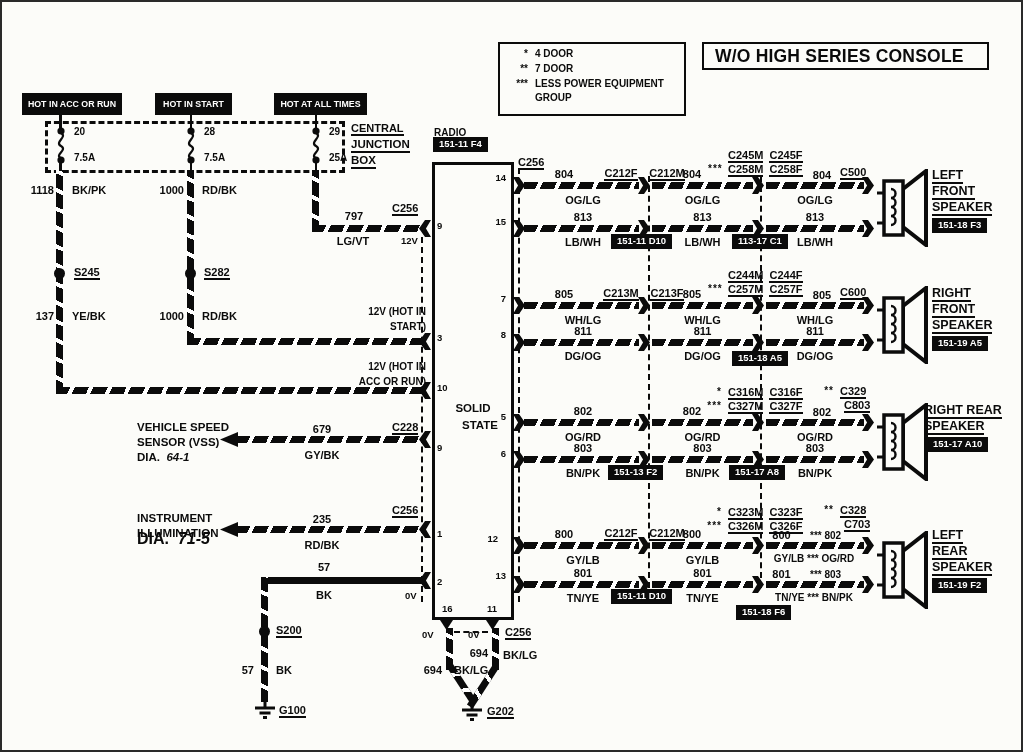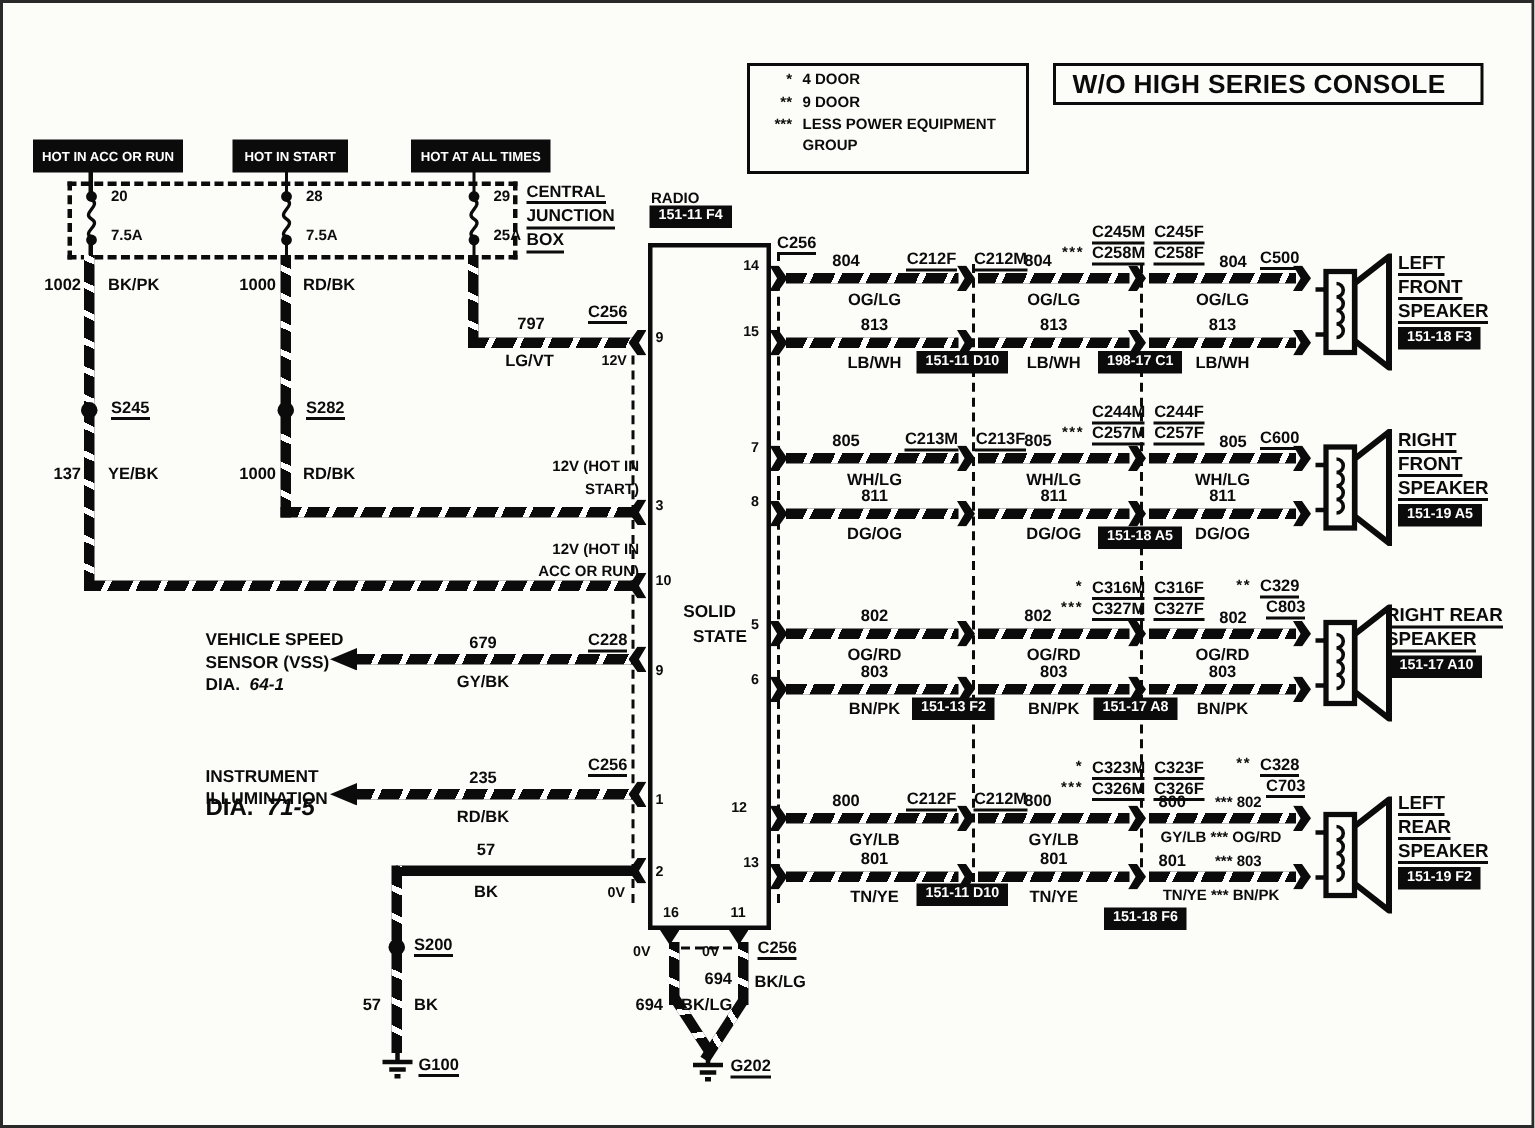--- a/index.html
+++ b/index.html
@@ -40,21 +40,21 @@
 </style>
 </head>
 <body>
 
 <div id="canvas">
 
   <div class="abs" style="left:496px;top:40px;width:188px;height:74px;border:2.5px solid #0b0b0b;background:#fcfcf9"></div>
   <div class="lbl s10 r" style="left:498px;top:46px;width:28px">*</div>
   <div class="lbl s10" style="left:533px;top:46px">4 DOOR</div>
   <div class="lbl s10 r" style="left:498px;top:61px;width:28px">**</div>
-  <div class="lbl s10" style="left:533px;top:61px">9 DOOR</div>
+  <div class="lbl s10" style="left:533px;top:61px">7 DOOR</div>
   <div class="lbl s10 r" style="left:498px;top:76px;width:28px">***</div>
   <div class="lbl s10" style="left:533px;top:76px">LESS POWER EQUIPMENT</div>
   <div class="lbl s10" style="left:533px;top:90px">GROUP</div>
 
   <div class="abs" style="left:700px;top:40px;width:287px;height:28px;border:2.5px solid #0b0b0b;background:#fcfcf9;display:flex;align-items:center;padding-left:11px">
     <span style="font-size:17.5px;letter-spacing:.2px">W/O HIGH SERIES CONSOLE</span>
   </div>
 
   <div class="hot" style="left:20px;top:91px;width:100px;height:22px">HOT IN ACC OR RUN</div>
   <div class="hot" style="left:153px;top:91px;width:77px;height:22px">HOT IN START</div>
@@ -105,21 +105,21 @@
   <div class="capl" style="left:417px;top:380px"></div>
 
   <div class="vw" style="left:185px;top:168px;height:175px"></div>
   <div class="hw" style="left:185px;top:336px;width:235px"></div>
   <div class="capl" style="left:417px;top:331px"></div>
 
   <div class="vw" style="left:310px;top:168px;height:62px"></div>
   <div class="hw" style="left:310px;top:223px;width:110px"></div>
   <div class="capl" style="left:417px;top:218px"></div>
 
-  <div class="lbl r" style="left:20px;top:182px;width:32px">1002</div>
+  <div class="lbl r" style="left:20px;top:182px;width:32px">1118</div>
   <div class="lbl" style="left:70px;top:182px">BK/PK</div>
   <div class="lbl r" style="left:148px;top:182px;width:34px">1000</div>
   <div class="lbl" style="left:200px;top:182px">RD/BK</div>
 
   <div class="dot" style="left:52px;top:266px"></div>
   <div class="lbl" style="left:72px;top:264px"><span class="u">S245</span></div>
   <div class="dot" style="left:183px;top:266px"></div>
   <div class="lbl" style="left:202px;top:264px"><span class="u">S282</span></div>
 
   <div class="lbl r" style="left:20px;top:308px;width:32px">137</div>
@@ -250,21 +250,21 @@
   <div class="stk" style="left:700px;top:161px">
     <span class="slot"></span>
     <span class="u">C258M</span>
     <span class="u">C258F</span>
     </div>
   <div class="lbl c" style="left:650px;top:166px;width:80px">804</div>
   <div class="lbl s10" style="left:706px;top:161px;letter-spacing:1px">***</div>
   <div class="lbl c" style="left:650px;top:192px;width:101px">OG/LG</div>
   <div class="lbl c" style="left:650px;top:209px;width:101px">813</div>
   <div class="lbl c" style="left:650px;top:234px;width:101px">LB/WH</div>
-  <div class="badge" style="left:730px;top:232px">198-17 C1</div>
+  <div class="badge" style="left:730px;top:232px">113-17 C1</div>
 
   <div class="lbl c" style="left:790px;top:167px;width:60px">804</div>
   <div class="lbl" style="left:838px;top:164px"><span class="u">C500</span></div>
   <div class="lbl c" style="left:764px;top:192px;width:98px">OG/LG</div>
   <div class="lbl c" style="left:764px;top:209px;width:98px">813</div>
   <div class="lbl c" style="left:764px;top:234px;width:98px">LB/WH</div>
 
   <svg class="abs" style="left:874px;top:167px" width="54" height="78" viewBox="0 0 54 78">
     <polygon points="27,20 27,58 50,76 50,2" fill="#fcfcf9" stroke="#0b0b0b" stroke-width="4"></polygon>
     <rect x="8" y="12" width="19" height="54" fill="#fcfcf9" stroke="#0b0b0b" stroke-width="3.5"></rect>

